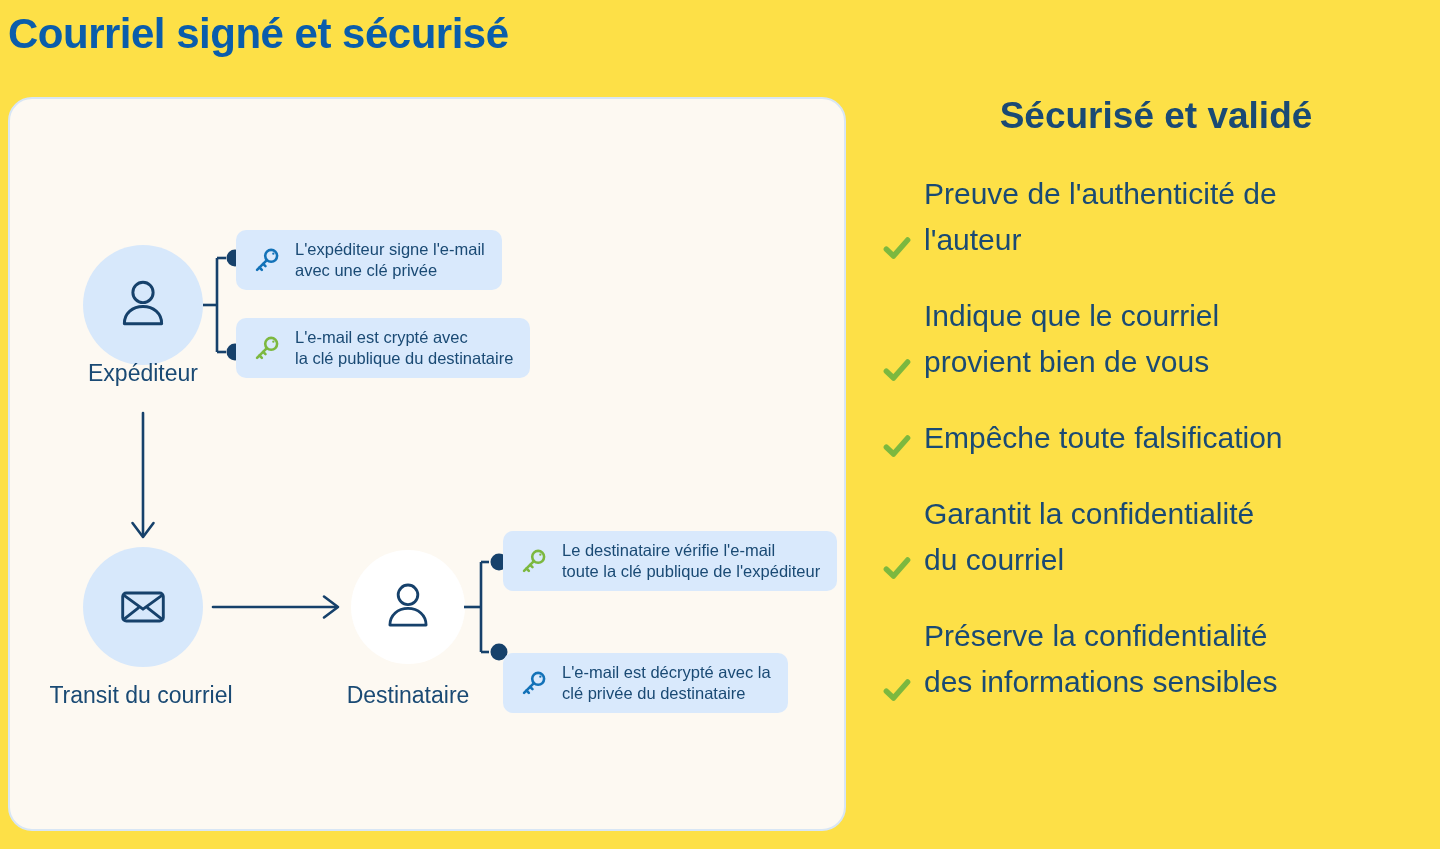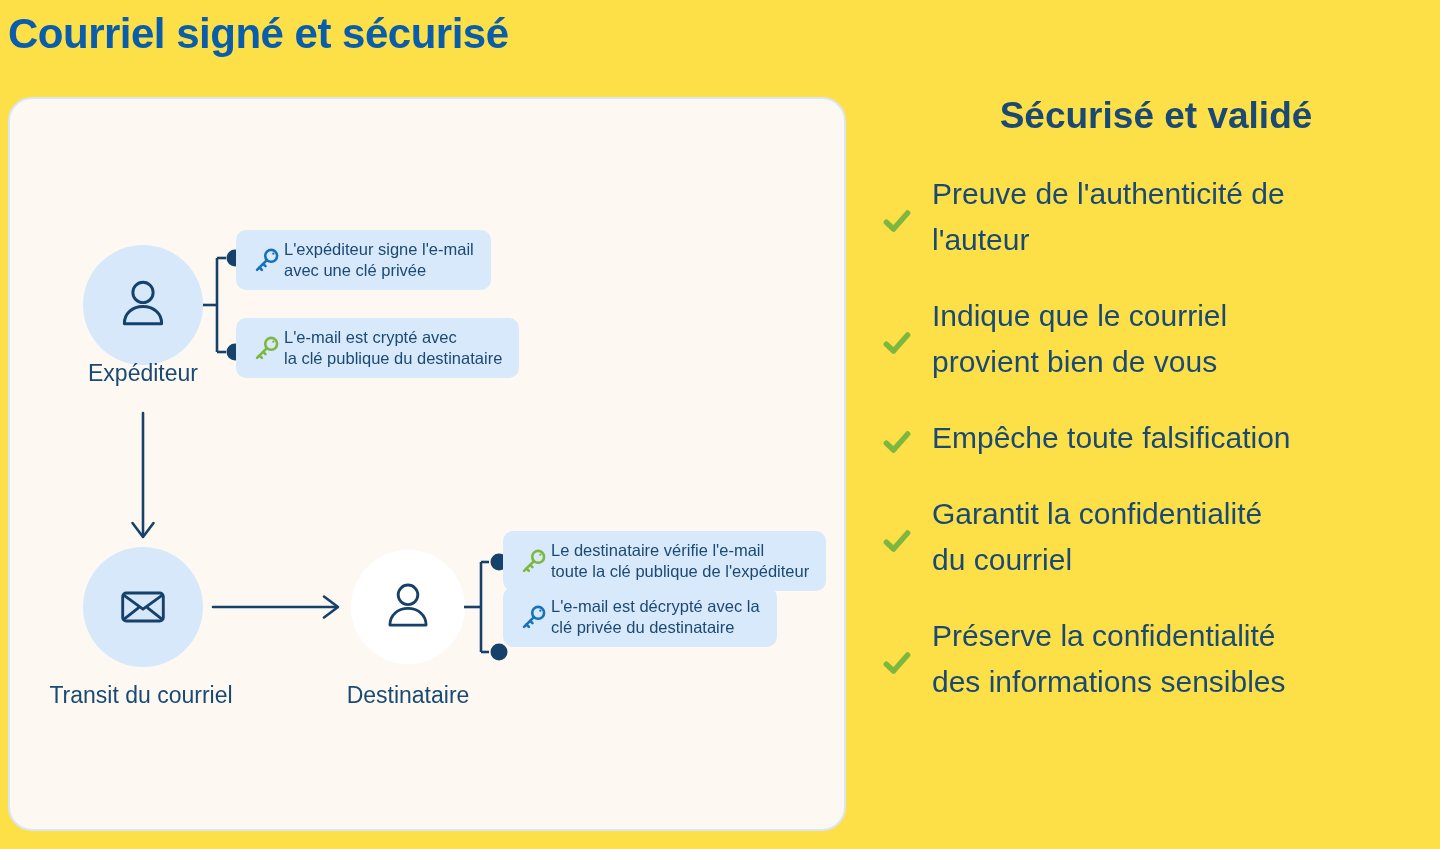--- a/index.html
+++ b/index.html
@@ -30,42 +30,42 @@
   .node-label {
     position:absolute; text-align:center;
     font-size:23px; color:var(--navy-text);
   }
   .sender-label    { left:43px;  top:360px; width:200px; }
   .transit-label   { left:11px;  top:682px; width:260px;text-align:center; }
   .recipient-label { left:308px; top:682px; width:200px; }
 
   .callout {
     position:absolute; display:inline-flex; align-items:center;
-    gap:2px; padding:0 17px 0 15px; height:60px;
+    gap:13px; padding:0 17px 0 15px; height:60px;
     background:var(--callout-bg); border-radius:10px; white-space:nowrap;
   }
   .callout .txt { font-size:16.5px; line-height:21px; color:var(--navy-text); }
   .icon-key-svg { width:31px; height:31px; flex:0 0 auto; }
   .key-blue  { color:var(--key-blue); }
   .key-green { color:var(--green); }
 
   .callout-sign    { left:236px; top:230px; }
   .callout-encrypt { left:236px; top:318px; }
   .callout-verify  { left:503px; top:531px; }
-  .callout-decrypt { left:503px; top:587px; }
+  .callout-decrypt { left:503px; top:653px; }
 
   .connector, .flow-arrow { position:absolute; color:var(--line-navy); }
 
   .benefits { position:absolute; left:882px; top:95px; width:548px; }
   .benefits-heading {
     margin:0 0 34px 0; font-size:37px; font-weight:bold;
     color:var(--navy-text);
     text-align:center;
   }
-  .benefit { display:flex; align-items:center; gap:20px; margin-bottom:30px; }
+  .benefit { display:flex; align-items:flex-end; gap:12px; margin-bottom:30px; }
   .benefit .check { width:30px; height:30px; margin-top:7px; color:var(--green); flex:0 0 auto; }
   .benefit .txt { font-size:30px; line-height:46px; color:var(--navy-text); }
 </style>
 </head>
 <body>
 
 <svg width="0" height="0" style="position:absolute" aria-hidden="true">
   <defs>
     <g id="icon-user" fill="none" stroke="currentColor" stroke-width="1.1" stroke-linejoin="round">
       <circle cx="12" cy="7.3" r="3.8"></circle>

